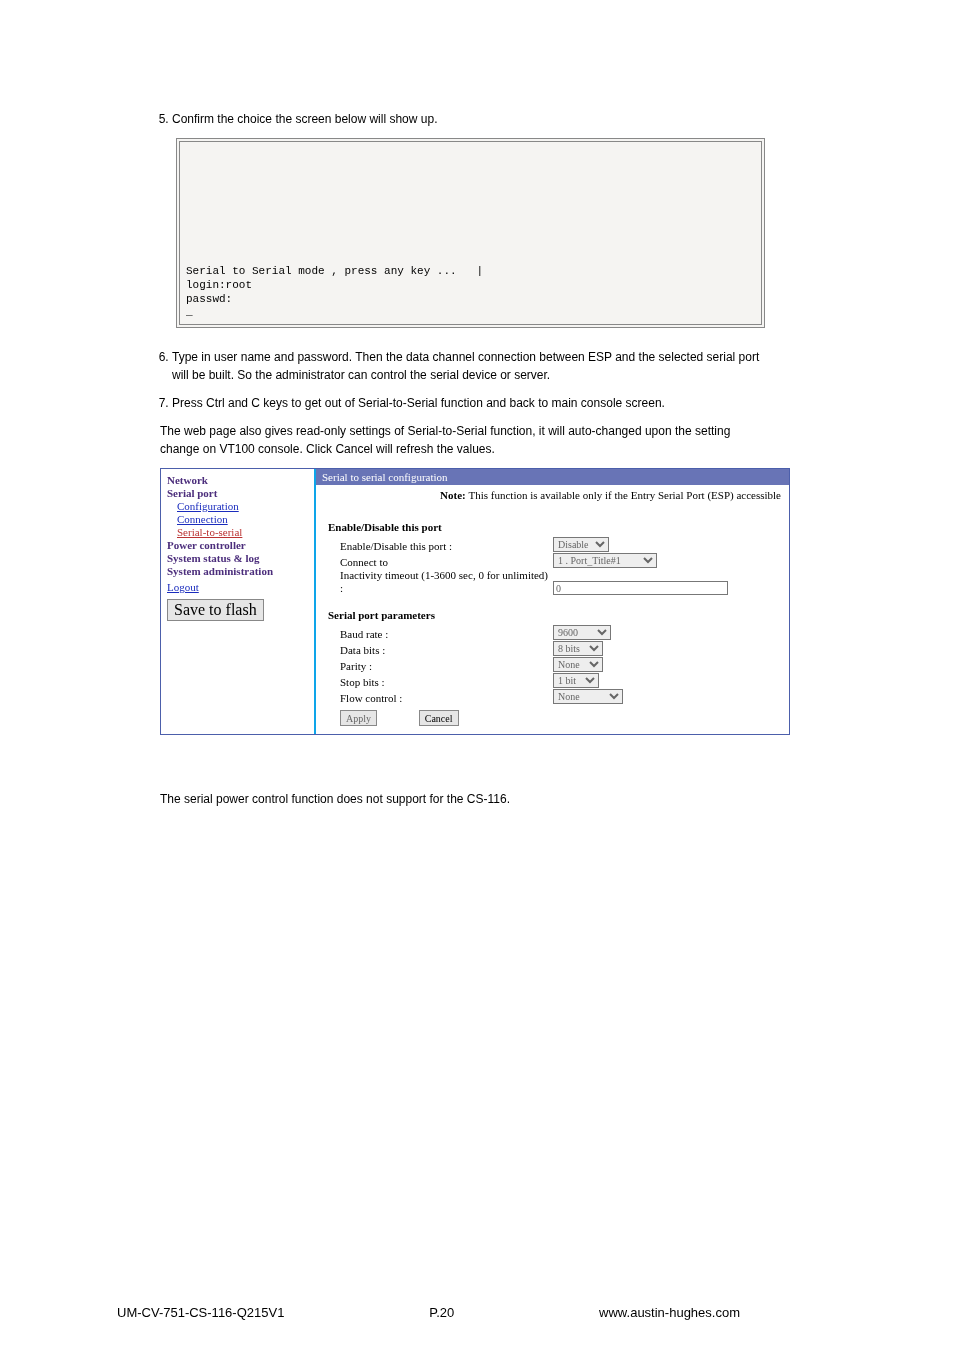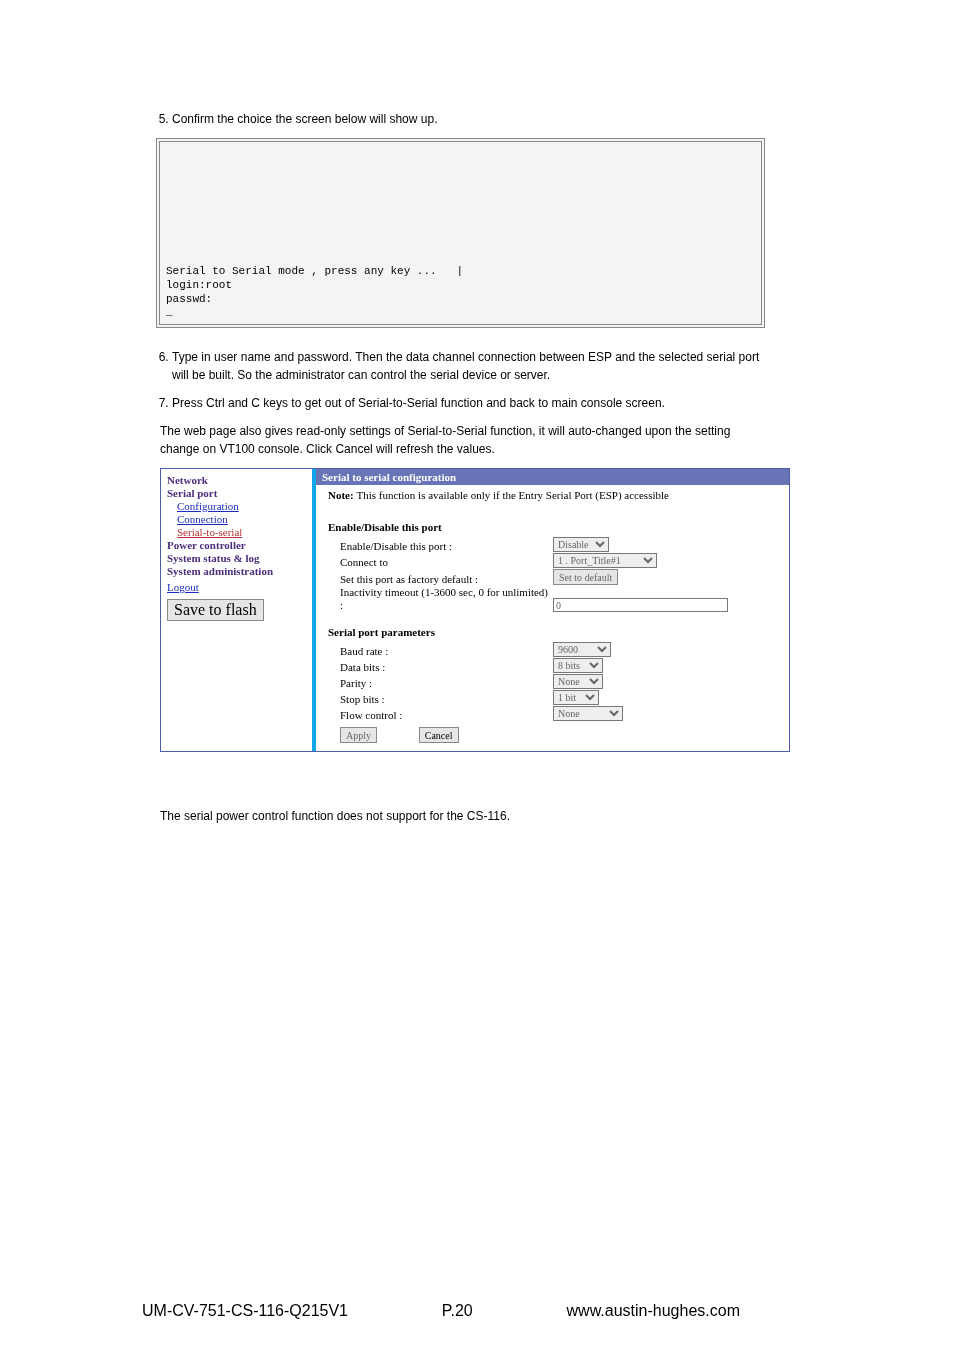--- a/index.html
+++ b/index.html
@@ -22,21 +22,21 @@
     list-style: decimal;
     padding-left: 42px;
     margin: 0;
   }
   ol.steps > li {
     margin-bottom: 10px;
     line-height: 1.5;
   }
   .terminal-box {
     border: 4px double #888;
-    margin: 10px 0 20px 26px;
+    margin: 10px 0 20px 46px;
     height: 190px;
     position: relative;
     background: #f5f4f2;
   }
   .terminal-text {
     position: absolute;
     left: 6px;
     bottom: 4px;
     font-family: "Courier New", monospace;
     font-size: 11px;
@@ -52,21 +52,21 @@
     border: 1px solid #4c5fab;
     display: flex;
     font-family: "Times New Roman", serif;
     font-size: 11px;
     width: 630px;
   }
   .sidebar {
     width: 155px;
     background: #fff;
     padding: 4px 6px 6px 6px;
-    border-right: 4px solid #0ea5e9;
+    border-right: 2px solid #0ea5e9;
   }
   .sidebar-heading {
     color: #4c2e7c;
     font-weight: bold;
     margin: 1px 0;
     font-size: 11px;
   }
   .sidebar-link {
     color: #1a2cbd;
     text-decoration: underline;
@@ -95,28 +95,28 @@
   }
   .content {
     flex: 1;
     background: #fff;
   }
   .content-title {
     background: #6874b6;
     color: #fff;
     padding: 2px 6px;
     font-size: 11px;
-    font-weight: bold;
   }
   .content-body {
     padding: 4px 8px 8px 12px;
   }
   .note {
     font-size: 11px;
     margin-bottom: 20px;
+    text-align: right;
   }
   .sect-head {
     font-weight: bold;
     margin: 6px 0 4px 0;
     font-size: 11px;
   }
   .row {
     display: flex;
     align-items: flex-end;
     margin: 1px 0;
@@ -157,25 +157,25 @@
     color: #000;
     margin-left: 39px;
   }
   .final-note {
     margin: 55px 0 0 30px;
     line-height: 1.5;
   }
   .footer {
     position: absolute;
     bottom: 30px;
-    left: 142px;
+    left: 117px;
     right: 130px;
     display: flex;
     justify-content: space-between;
-    font-size: 16px;
+    font-size: 13px;
   }
 </style>
 </head>
 <body>
 
 <div class="page">
 
   <ol class="steps" start="5">
     <li>Confirm the choice the screen below will show up.</li>
   </ol>
@@ -214,24 +214,20 @@
         <div class="sect-head">Enable/Disable this port</div>
 
         <div class="row">
           <div class="row-label">Enable/Disable this port :</div>
           <select class="ctrl-select" style="width:56px"><option>Disable</option></select>
         </div>
         <div class="row">
           <div class="row-label">Connect to</div>
           <select class="ctrl-select" style="width:104px"><option>1 . Port_Title#1</option></select>
         </div>
-        <div class="row">
-          <div class="row-label">Set this port as factory default :</div>
-          <button class="ctrl-btn">Set to default</button>
-        </div>
 
         <div class="row">
           <div class="row-label" style="line-height:1.2">Inactivity timeout (1-3600 sec, 0 for unlimited) :</div>
           <input class="ctrl-input" value="0" style="">
         </div>
 
         <div class="sect-head" style="margin-top:14px">Serial port parameters</div>
         <div class="row">
           <div class="row-label">Baud rate :</div>
           <select class="ctrl-select" style="width:58px"><option>9600</option></select>

